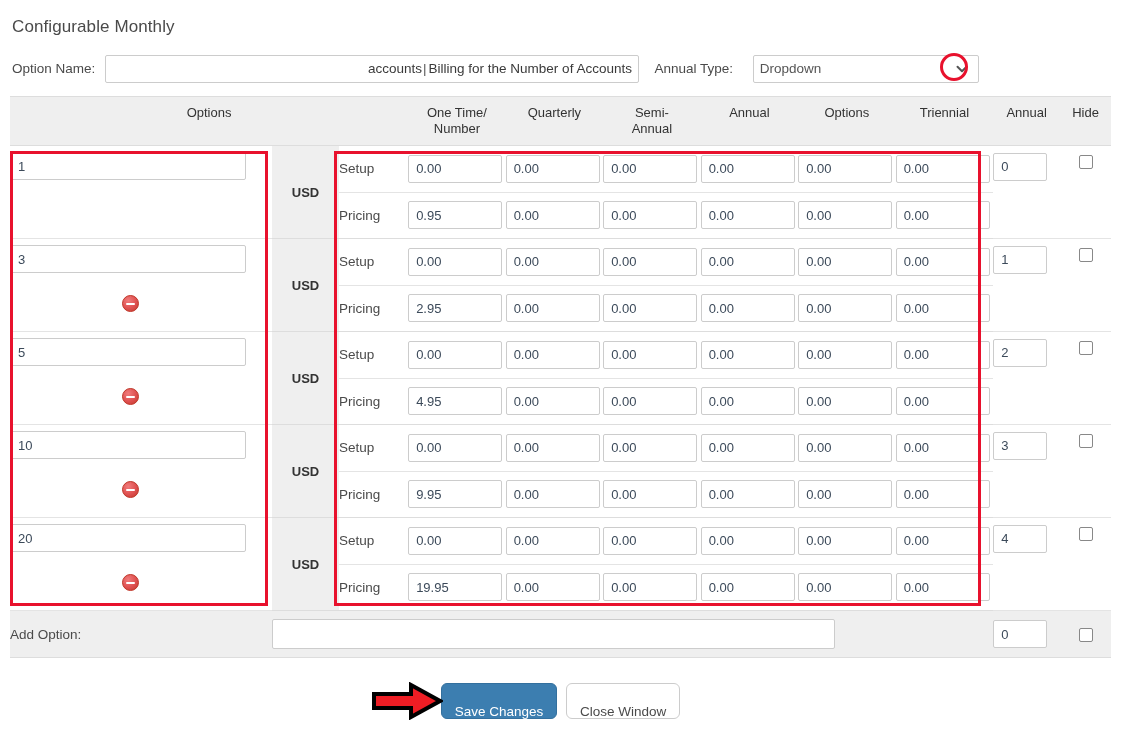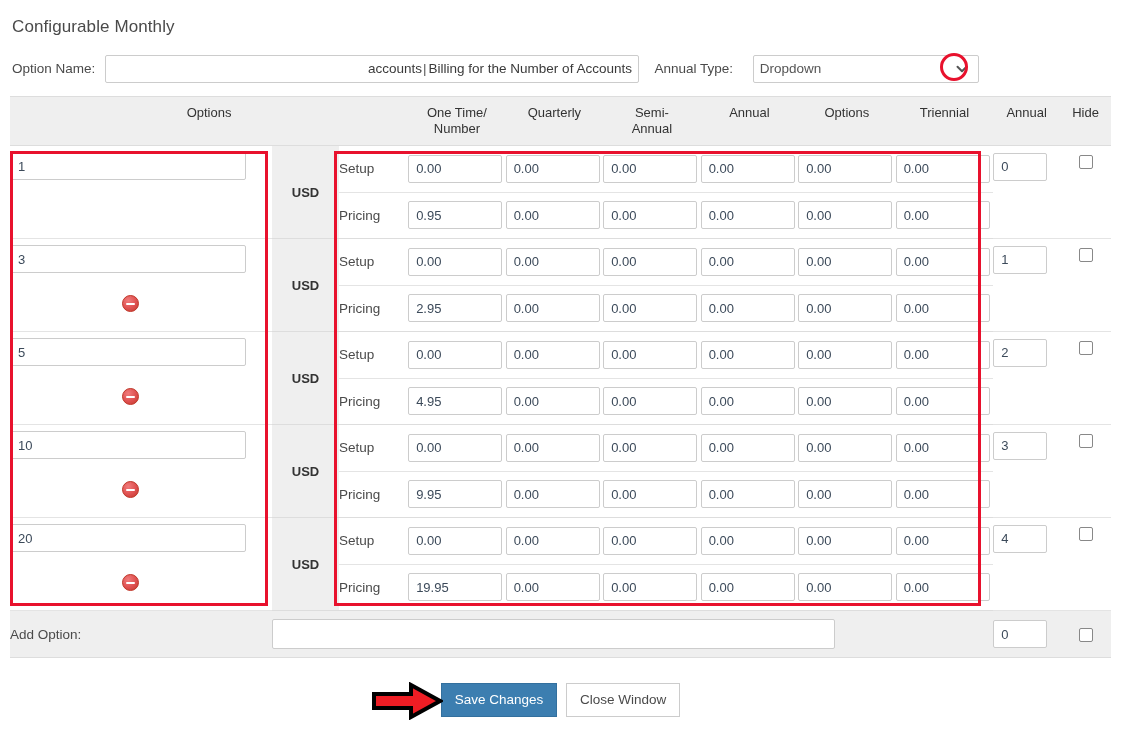--- a/index.html
+++ b/index.html
@@ -237,24 +237,24 @@
     left: 0;
     top: 683px;
     width: 1121px;
     text-align: center;
   }
   .btn {
     display: inline-block;
     box-sizing: border-box;
     height: 34px;
     line-height: 22px;
-    padding: 5px 13px;
+    padding: 17px 13px;
     font-family: "Liberation Sans", sans-serif;
     font-size: 13.5px;
-    border-radius: 0;
+    border-radius: 6px;
     cursor: pointer;
     vertical-align: middle;
   }
   .btn-primary {
     background: #3c7eb0;
     border: 1px solid #33709e;
     color: #ffffff;
   }
   .btn-default {
     background: #ffffff;

